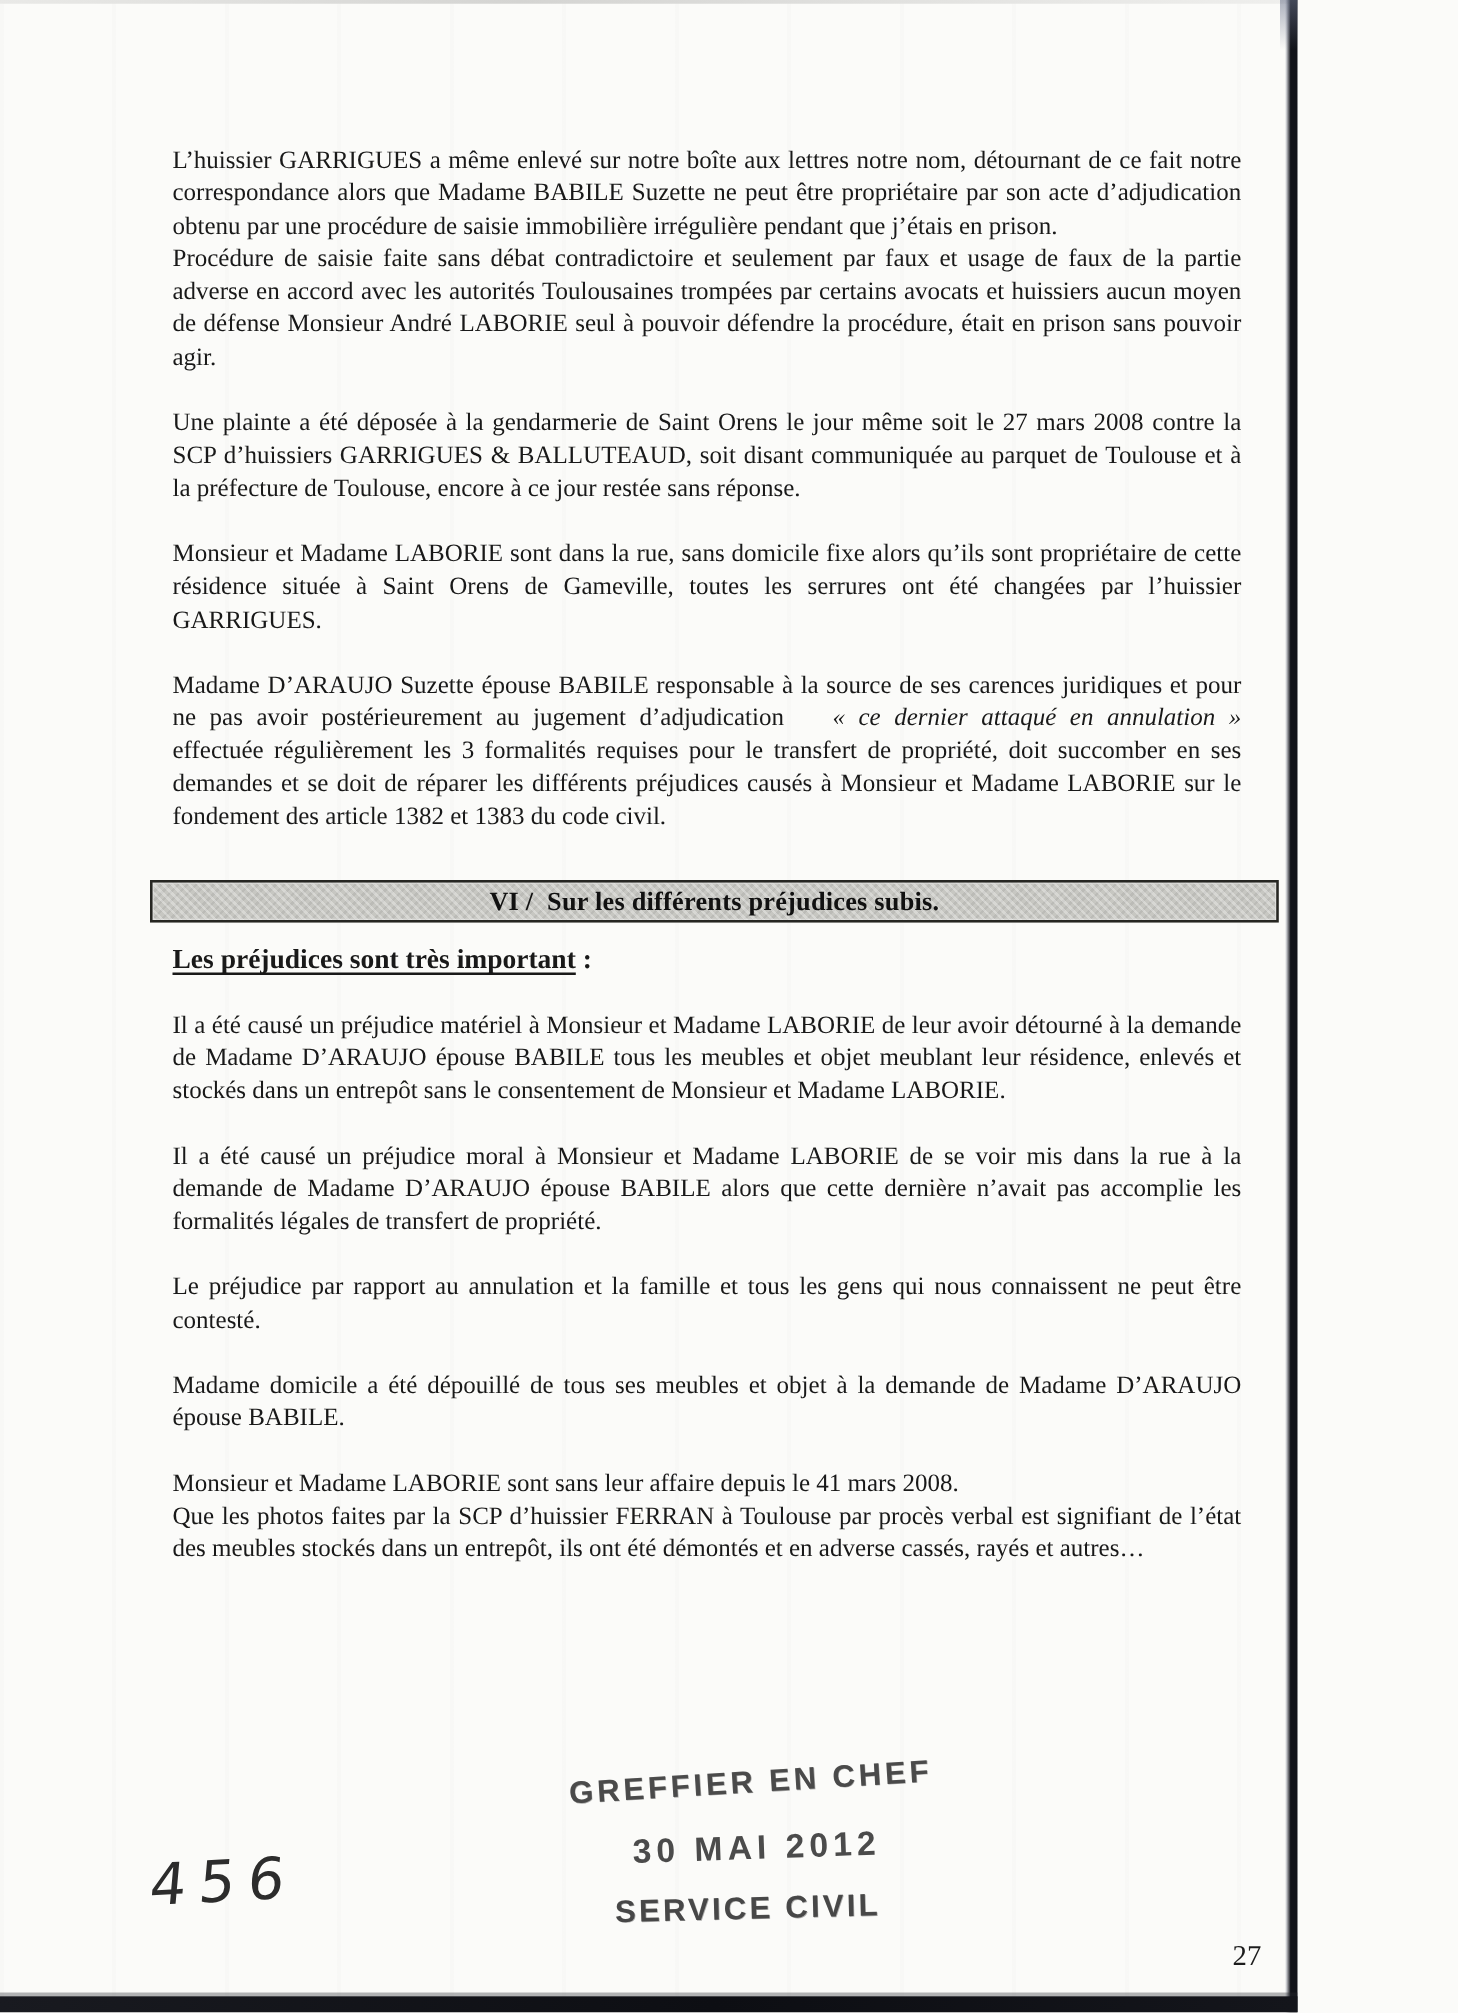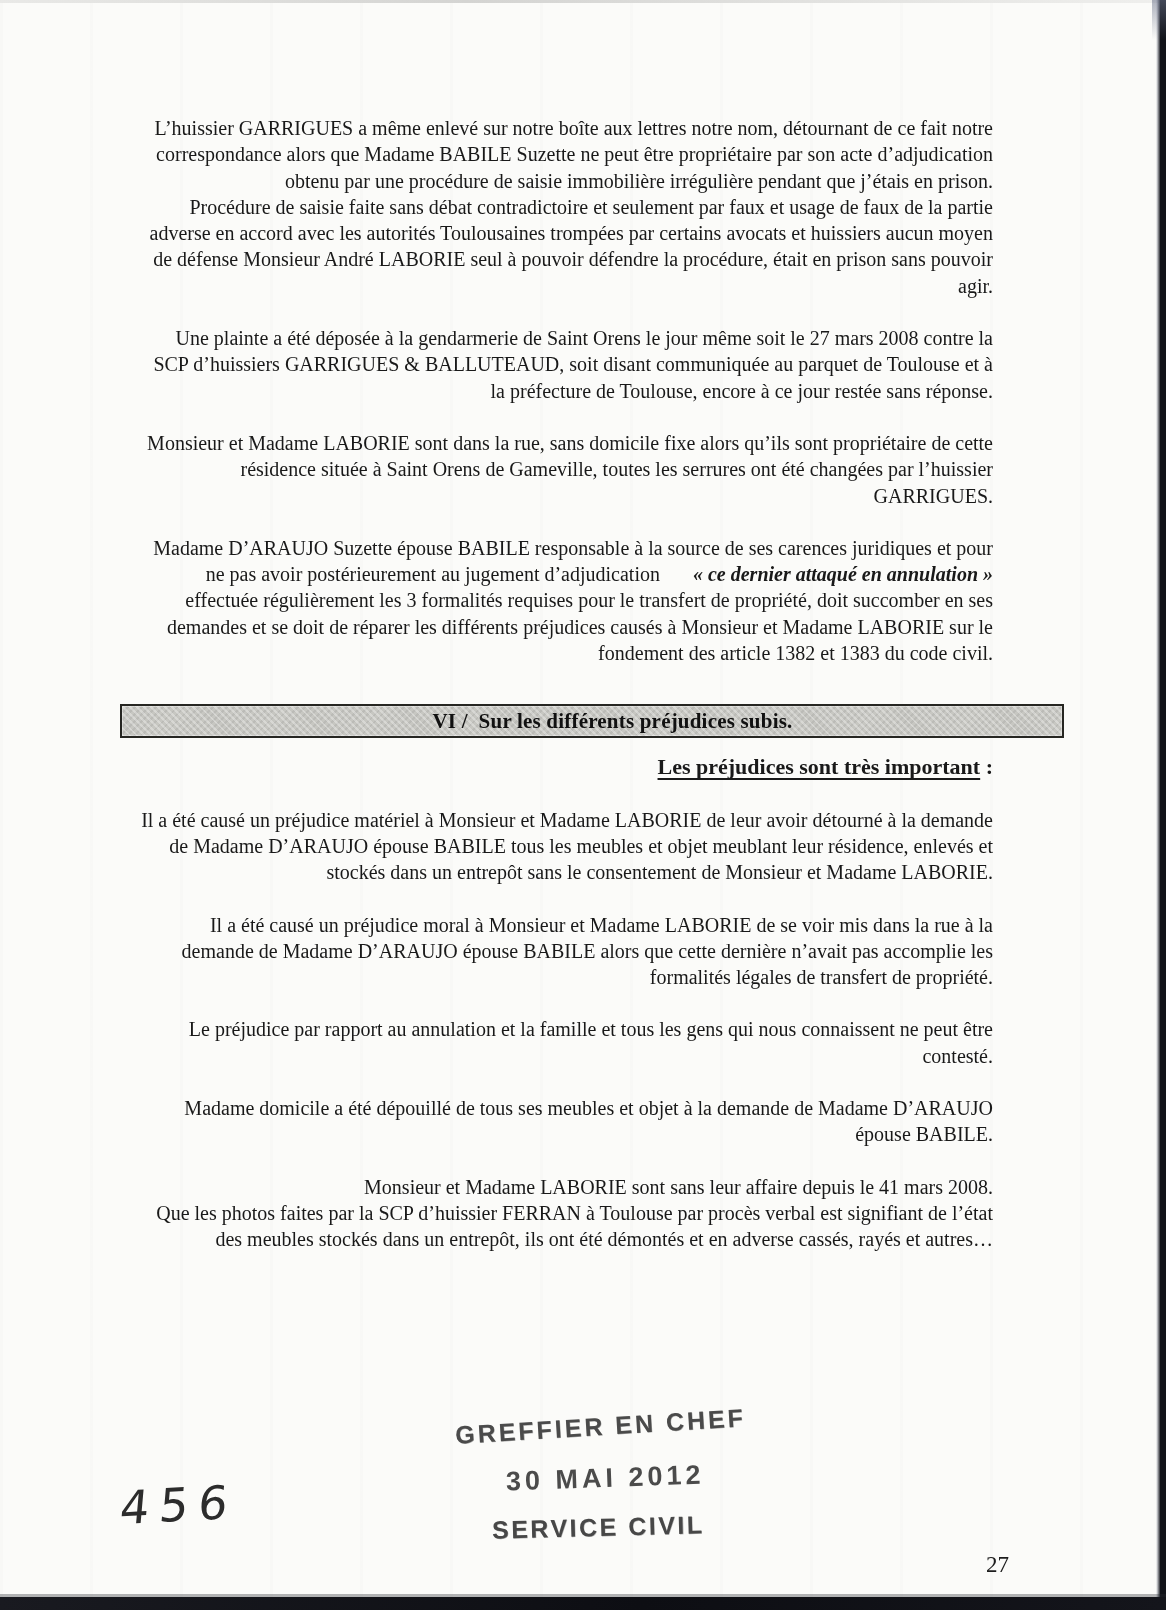--- a/index.html
+++ b/index.html
@@ -6,21 +6,21 @@
     margin: 0;
     padding: 0;
     width: 1166px;
     height: 1610px;
     background: #fbfbf9;
     overflow: hidden;
     font-family: "Liberation Serif", serif;
   }
   .page {
     position: relative;
-    width: 1166px;
+    width: 1038px;
     height: 1610px;
     background:
       repeating-linear-gradient(to right, rgba(0,0,0,0.012) 0 3px, transparent 3px 90px),
       #fbfbf9;
   }
   
   .edge-top {
     position: absolute; top: 0; left: 0; width: 100%; height: 3px;
     background: linear-gradient(to right, #e9e9e7, #d4d4d2 40%, #efefed);
   }
@@ -44,36 +44,35 @@
   .body-col {
     position: absolute;
     left: 138px;
     top: 115px;
     width: 855px;
     font-size: 20px;
     line-height: 26.3px;
     color: #191919;
     text-align: justify;
   }
-  .body-col p { margin: 0; padding: 0; text-align: right; }
+  .body-col p { margin: 0; padding: 0; }
 
   .gap   { margin-top: 26px !important; }
 
   .section-bar {
     margin-top: 38px;
     margin-left: -18px;
     width: 899px;
     border: 2px solid #262622;
     background:
       repeating-linear-gradient(45deg, rgba(255,255,255,0.30) 0 2px, transparent 2px 5px),
       repeating-linear-gradient(-45deg, rgba(0,0,0,0.06) 0 2px, transparent 2px 5px),
       #c7c7c2;
     box-shadow: inset 0 0 0 1px rgba(255,255,255,0.35);
     text-align: center;
-    padding-left: 41px;
   }
   .bar-label {
     display: block;
     font-weight: bold;
     font-size: 21px;
     line-height: 30px;
     color: #111;
     white-space: pre;
     letter-spacing: 0.2px;
   }
@@ -81,21 +80,21 @@
   .subheading {
     margin-top: 16px !important;
     font-weight: bold;
     font-size: 22px;
     text-align: left;
   }
   .subheading .u { text-decoration: underline; text-decoration-thickness: 2px; text-underline-offset: 4px; }
 
   .after-sub { margin-top: 24px !important; }
 
-  .bi { font-weight: bold; font-style: italic; margin-left: 28px; }
+  .bi { font-weight: normal; font-style: italic; margin-left: 28px; }
 
   
   .stamp { position: absolute; font-family: "Liberation Sans", sans-serif; color: #474747; }
   .stamp-1 {
     left: 455px; top: 1412px;
     font-size: 25px; font-weight: bold; letter-spacing: 3px;
     transform: rotate(-3.5deg);
     color: rgba(66,66,66,0.92);
     text-shadow: 0.5px 0.5px 0 rgba(90,90,90,0.5);
   }

